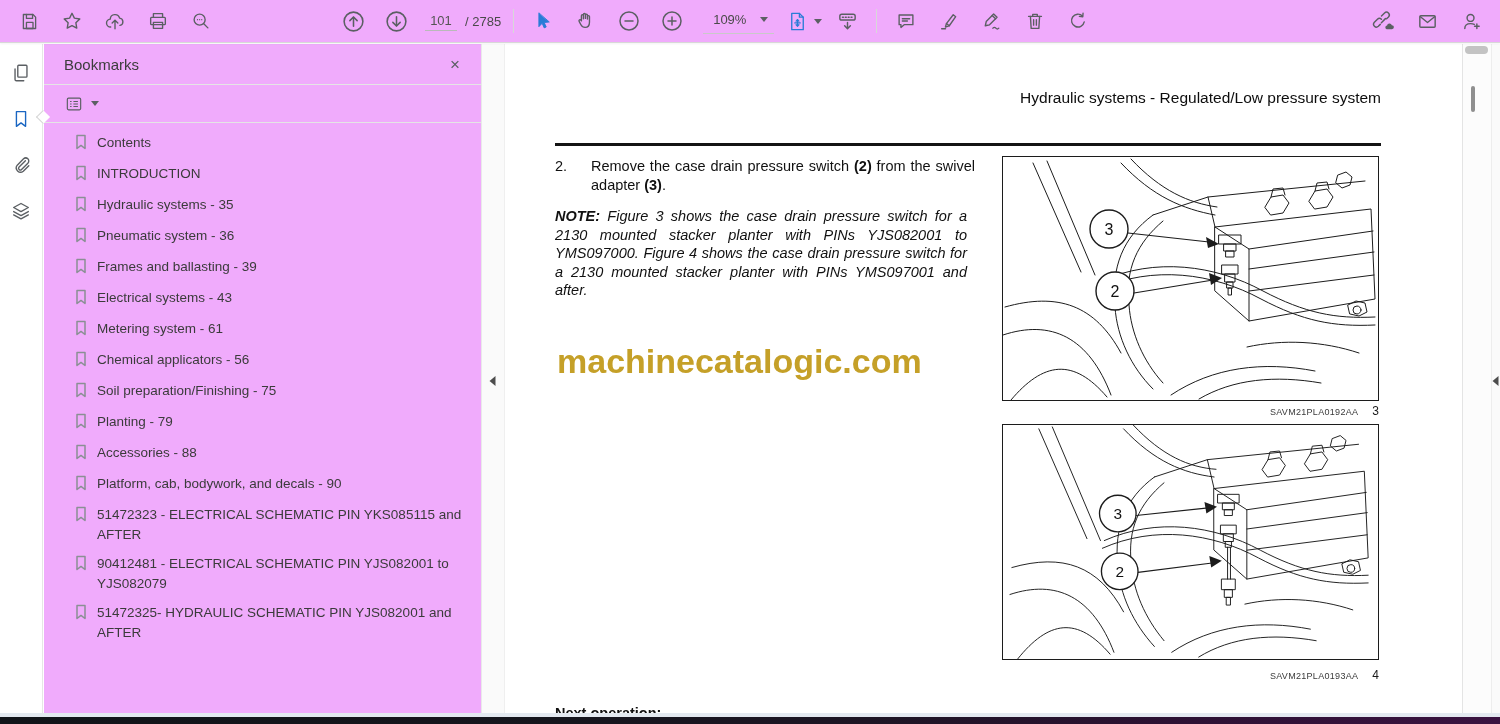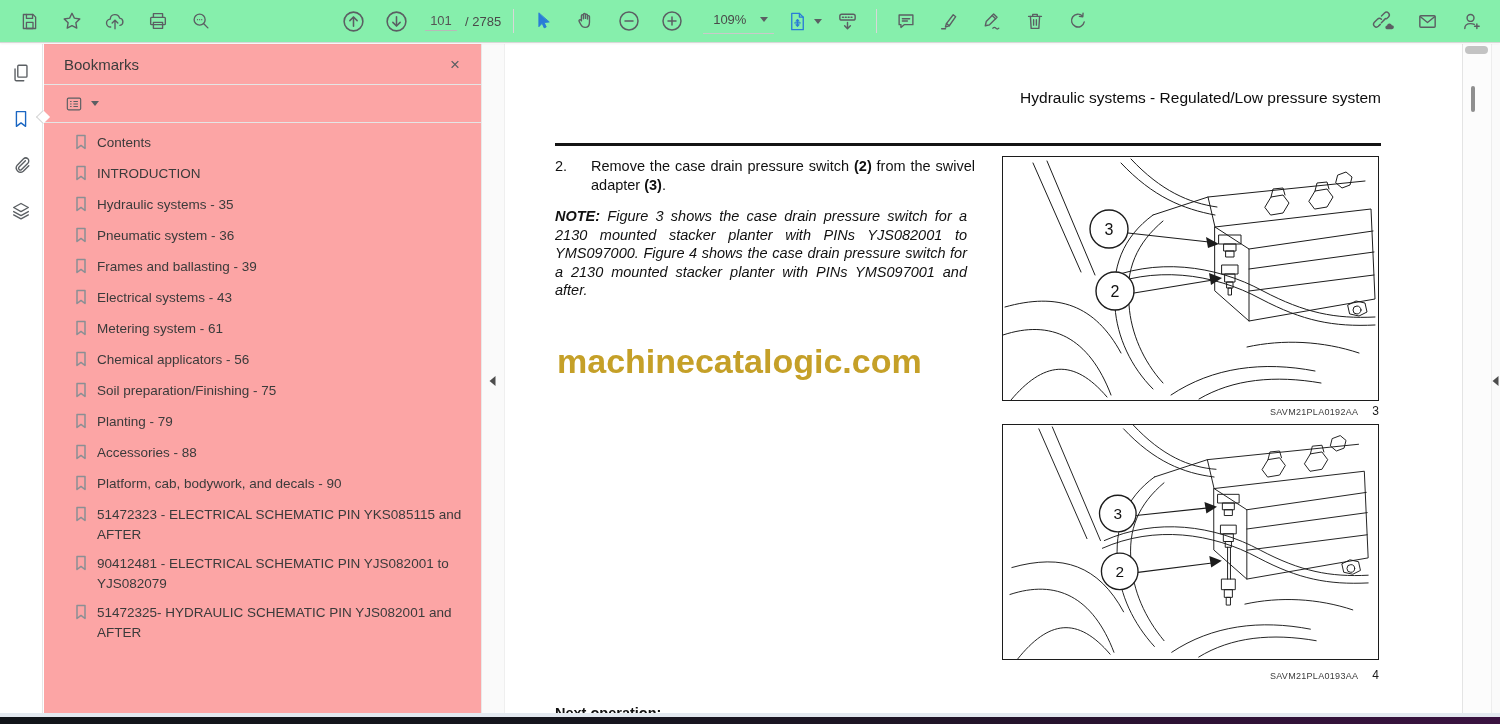--- a/index.html
+++ b/index.html
@@ -1,21 +1,21 @@
 <!DOCTYPE html>
 <html><head>
 <meta charset="utf-8">
 <style>
   * { box-sizing: border-box; margin: 0; padding: 0; }
   html,body { width:1500px; height:724px; overflow:hidden; background:#fff;
     font-family:"Liberation Sans", sans-serif; }
   .app { position:relative; width:1500px; height:724px; background:#fff; }
 
   
-  .toolbar { position:absolute; top:0; left:0; right:0; height:43px; background:#86efac;
+  .toolbar { position:absolute; top:0; left:0; right:0; height:43px; background:#f0abfc;
     border-bottom:1px solid #d8d8d8; box-shadow:0 1px 2px rgba(0,0,0,.05);
     display:flex; align-items:center; padding:0 12px; z-index:5; }
   .tb-btn { width:34px; height:34px; display:flex; align-items:center; justify-content:center;
     border-radius:3px; cursor:pointer; flex:0 0 auto; }
   .tb-btn + .tb-btn { margin-left:9px; }
   .tb-btn svg { stroke:#5b5f63; fill:none; stroke-width:1.5; stroke-linecap:round; stroke-linejoin:round; }
   .tb-sep { width:1px; height:24px; background:#d8d8d8; margin:0 12px; flex:0 0 auto; }
   .tb-gap { width:118px; flex:0 0 auto; }
   .page-box { display:flex; align-items:center; margin-left:12px; flex:0 0 auto; }
   .page-input { width:32px; font-size:13px; color:#555; text-align:center; border:none;
@@ -35,21 +35,21 @@
   .rail { position:absolute; top:44px; left:0; bottom:11px; width:43px; background:#fff;
     border-right:1px solid #e6e6e6; display:flex; flex-direction:column; align-items:center;
     padding-top:14px; gap:16px; z-index:4; }
   .rail-btn { width:30px; height:30px; display:flex; align-items:center; justify-content:center; cursor:pointer; }
   .rail-btn svg { stroke:#5b5f63; fill:none; stroke-width:1.5; stroke-linecap:round; stroke-linejoin:round; }
   .rail-btn.active svg { stroke:#1a66c2; }
   .rail-notch { position:absolute; left:38px; top:112px; width:10px; height:10px; background:#fff;
     border-left:1px solid #d5d5d5; border-bottom:1px solid #d5d5d5; transform:rotate(45deg); z-index:6; }
 
   
-  .panel { position:absolute; top:44px; left:44px; width:437px; bottom:1px; background:#fca5a5; z-index:3; }
+  .panel { position:absolute; top:44px; left:44px; width:437px; bottom:1px; background:#f0abfc; z-index:3; }
   .panel-header { height:41px; display:flex; align-items:center; padding:0 18px 0 20px;
     border-bottom:1px solid #e5e5e5; }
   .panel-title { font-size:15px; color:#3c3c3c; }
   .panel-close { margin-left:auto; font-size:17px; color:#5b5f63; cursor:pointer; line-height:1; padding:3px; }
   .panel-options { height:38px; display:flex; align-items:center; padding:0 20px; border-bottom:1px solid #e5e5e5; }
   .opt-btn { display:flex; align-items:center; gap:7px; cursor:pointer; }
   .opt-btn svg { stroke:#5b5f63; fill:none; stroke-width:1.4; }
   .bm-list { padding-top:5px; overflow:hidden; }
   .bm-item { display:flex; align-items:flex-start; gap:9px; padding:5px 14px 5px 30px; cursor:pointer; }
   .bm-glyph { flex:0 0 auto; margin-top:1px; }

